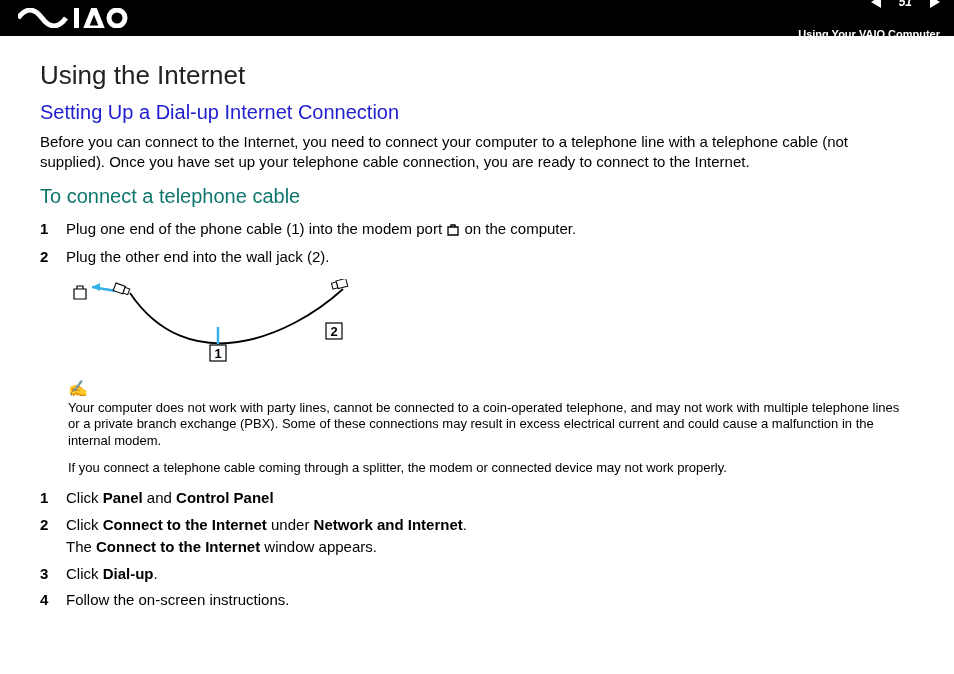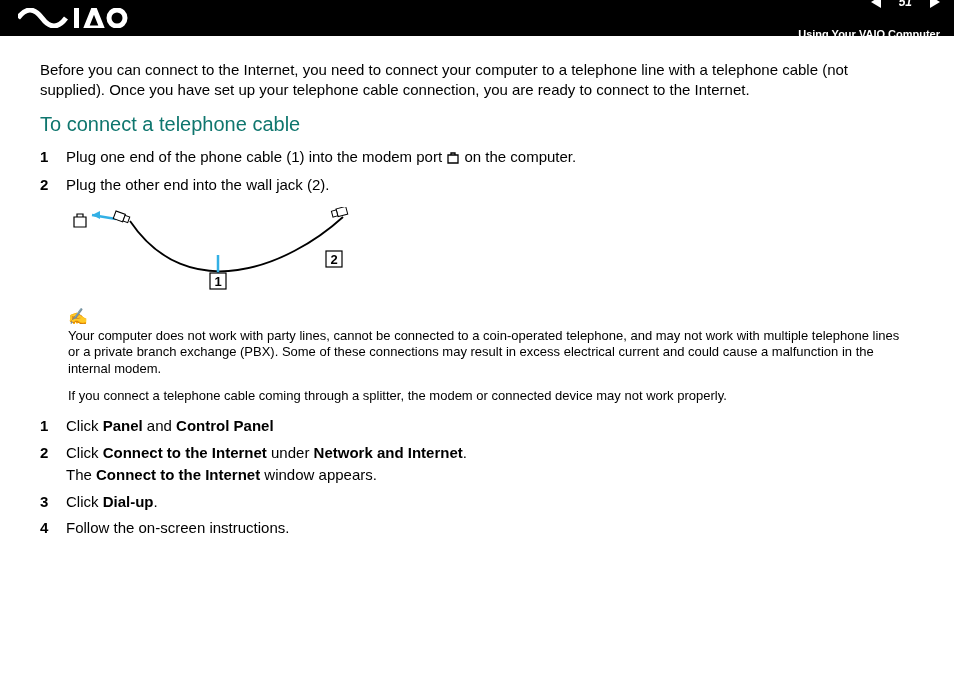--- a/index.html
+++ b/index.html
@@ -133,20 +133,22 @@
       <span class="arrow left"></span>
       <span>51</span>
       <span class="arrow right"></span>
     </div>
     <div class="section-label">Using Your VAIO Computer</div>
   </div>
 </div>
 
 <div class="content">
 
+  <h1>Using the Internet</h1>
+  <h2 class="blue">Setting Up a Dial-up Internet Connection</h2>
   <p class="body">Before you can connect to the Internet, you need to connect your computer to a telephone line with a telephone cable (not supplied). Once you have set up your telephone cable connection, you are ready to connect to the Internet.</p>
 
   <h3 class="grey">To connect a telephone cable</h3>
 
   <ol class="steps">
     <li>
       <span class="num">1</span>
       <span class="txt">
         <span>Plug one end of the phone cable (1) into the modem port </span><span class="inline-icon"><svg width="14" height="12" viewBox="0 0 14 12">
               <path d="M2 3 H12 V11 H2 Z M5 3 V1 H9 V3" fill="none" stroke="#000" stroke-width="1.3"></path>

